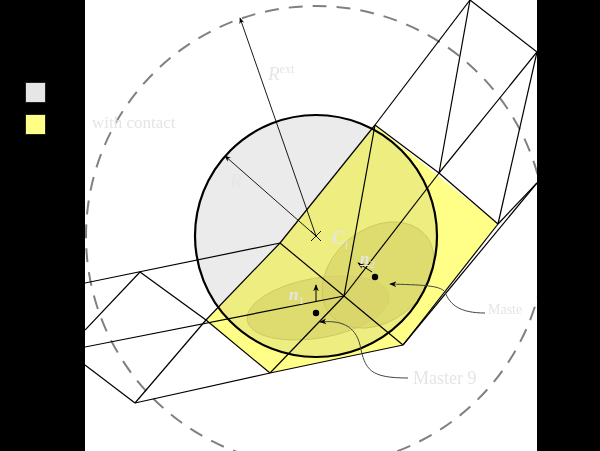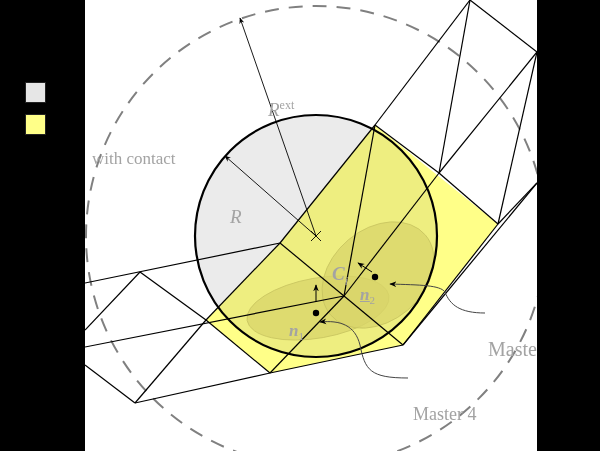--- a/index.html
+++ b/index.html
@@ -1,20 +1,20 @@
 <!DOCTYPE html>
 <html><head>
 <meta charset="utf-8">
 <style>
   html, body { margin:0; padding:0; background:#000; }
   body { width:600px; height:451px; position:relative; overflow:hidden; font-family:"DejaVu Serif","Liberation Serif",serif; }
   #canvas { position:absolute; left:85px; top:0; width:452px; height:451px; background:#fff; }
   svg { position:absolute; left:0; top:0; }
   .legend-swatch { position:absolute; width:21px; height:21px; box-sizing:border-box; border:1px solid #222; }
-  .lbl { position:absolute; font-family:"Liberation Serif","DejaVu Serif",serif; color:#a3a3a3; white-space:nowrap;margin-top:36px; }
+  .lbl { position:absolute; font-family:"Liberation Serif","DejaVu Serif",serif; color:#e5e5e5; white-space:nowrap; }
   .math { font-style:italic; }
   .bold-math { font-weight:bold; font-style:italic; }
 </style>
 </head>
 <body>
 
 <div id="canvas"></div>
 
 <svg width="600" height="451" viewBox="0 0 600 451">
   <defs>
@@ -105,14 +105,14 @@
 <div class="lbl math" style="left:230px;top:170px;font-size:19px;">R</div>
 <div class="lbl" style="left:332px;top:227px;font-size:19px;">
   <span class="bold-math">C</span><sub style="font-size:12px;font-style:italic;">i</sub>
 </div>
 <div class="lbl" style="left:289px;top:285px;font-size:17px;">
   <span class="bold-math">n</span><sub style="font-size:11px;">1</sub>
 </div>
 <div class="lbl" style="left:360px;top:249px;font-size:17px;text-decoration:underline;">
   <span class="bold-math">n</span><sub style="font-size:11px;">2</sub>
 </div>
-<div class="lbl" style="left:413px;top:368px;font-size:18px;">Master 4</div>
-<div class="lbl" style="left:488px;top:302px;font-size:20px;width:49px;overflow:hidden;">Maste</div>
+<div class="lbl" style="left:413px;top:368px;font-size:18px;">Master 9</div>
+<div class="lbl" style="left:488px;top:302px;font-size:14px;width:49px;overflow:hidden;">Maste</div>
 
 </body></html>

